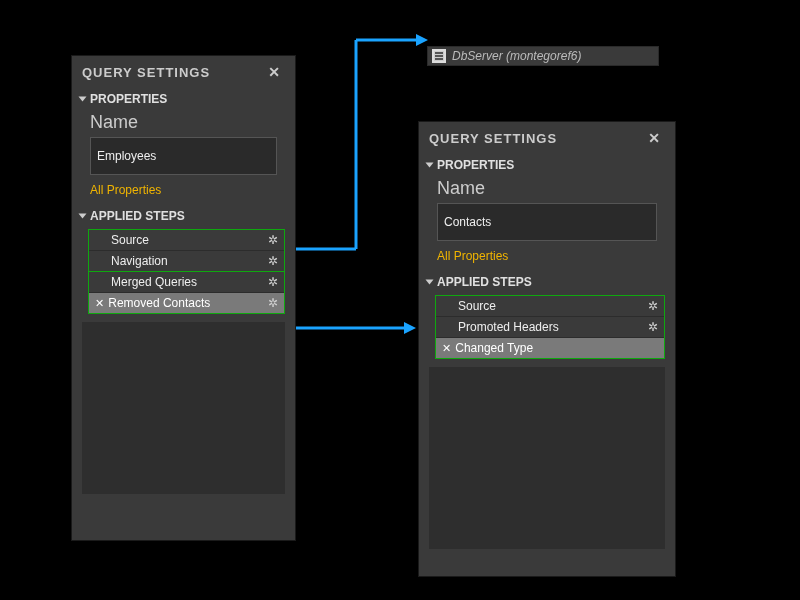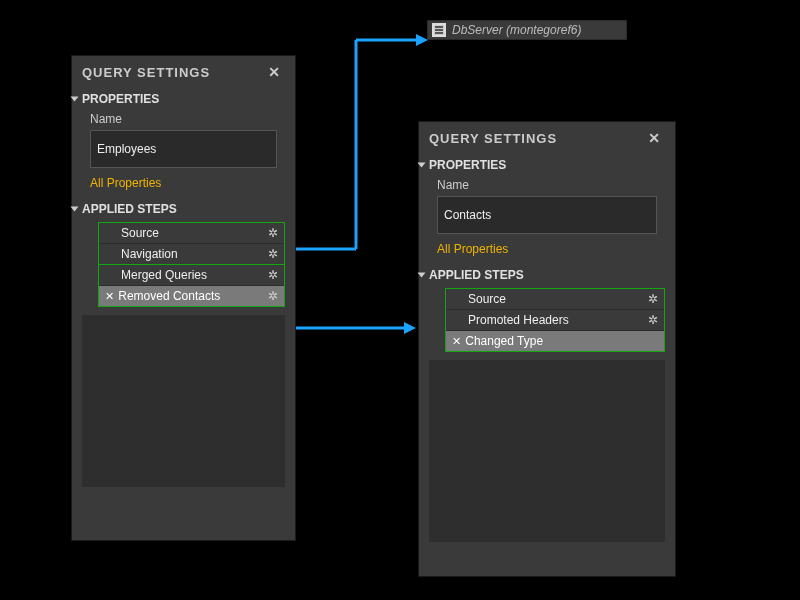--- a/index.html
+++ b/index.html
@@ -2,28 +2,28 @@
 <html><head>
 <meta charset="utf-8">
 <style>
   * { box-sizing: border-box; margin: 0; padding: 0; font-family: "Segoe UI", Arial, sans-serif; }
   body { background: #000; width: 800px; height: 600px; position: relative; overflow: hidden; }
 
   .panel { position: absolute; background: #3a3a3a; border: 1px solid #1a1a1a; }
   .panel-title { display: flex; align-items: center; justify-content: space-between; padding: 8px 10px; color: #ccc; font-size: 13px; letter-spacing: 1px; font-weight: 700; }
   .panel-title .close { color: #ccc; cursor: pointer; font-size: 14px; padding: 0 4px; }
 
-  .section-header { display: flex; align-items: center; padding: 4px 0; color: #e0e0e0; font-size: 12px; font-weight: 600; background: #3a3a3a; }
+  .section-header { display: flex; align-items: center; padding: 4px 8px; color: #e0e0e0; font-size: 12px; font-weight: 600; background: #3a3a3a; }
   .tri { width: 0; height: 0; border-top: 4px solid transparent; border-bottom: 4px solid transparent; border-left: 5px solid #ccc; margin-right: 5px; transform: rotate(90deg); }
 
-  .name-label { color: #ccc; font-size: 12px; padding: 2px 18px; }
+  .name-label { color: #ccc; font-size: 18px; padding: 2px 18px; }
   .name-input { margin: 2px 18px 4px 18px; background: #2a2a2a; border: 1px solid #555; color: #eee; font-size: 12px; padding: 11px 6px; width: calc(100% - 36px); }
   .link { color: #f0b400; font-size: 12px; padding: 4px 18px 8px 18px; display: inline-block; cursor: pointer; }
 
-  .steps { margin: 2px 10px 8px 26px; border-radius: 22px; }
+  .steps { margin: 2px 10px 8px 16px; border-radius: 22px; }
   .step-group { border: 1px solid #0fa80f; }
   .step-group + .step-group { margin-top: 0; border-top: none; }
   .step { display: flex; align-items: center; justify-content: space-between; padding: 3px 6px 3px 22px; color: #eee; font-size: 12px; background: #3a3a3a; cursor: pointer; }
   .step + .step { border-top: 1px solid #2c2c2c; }
   .step.selected { background: #7a7a7a; color: #fff; }
   .step.selected.has-x { padding-left: 6px; }
   .x-mark { margin-right: 4px; font-size: 11px; color: #fff; }
   .gear { color: #d0d0d0; font-size: 12px; }
 
   .filler { background: #2e2e2e; margin: 0 10px 10px 10px; }
@@ -34,21 +34,21 @@
   .server-icon svg { width: 10px; height: 10px; }
 
   
   .arrow { position: absolute; pointer-events: none; }
   .arrow line { stroke: #1aa3ff; stroke-width: 3; }
   .arrow polygon { fill: #1aa3ff; }
 </style>
 </head>
 <body>
 
-<div class="server" style="left:427px; top:20px; width:200px;">
+<div class="server" style="left:427px; top:46px; width:232px;">
   <span class="server-icon">
     <svg viewBox="0 0 10 10">
         <rect x="0" y="0" width="10" height="10" fill="#ccc"></rect>
         <rect x="1" y="1" width="8" height="2" fill="#555"></rect>
         <rect x="1" y="4" width="8" height="2" fill="#555"></rect>
         <rect x="1" y="7" width="8" height="2" fill="#555"></rect>
       </svg>
   </span>
   <span>DbServer (montegoref6)</span>
 </div>

